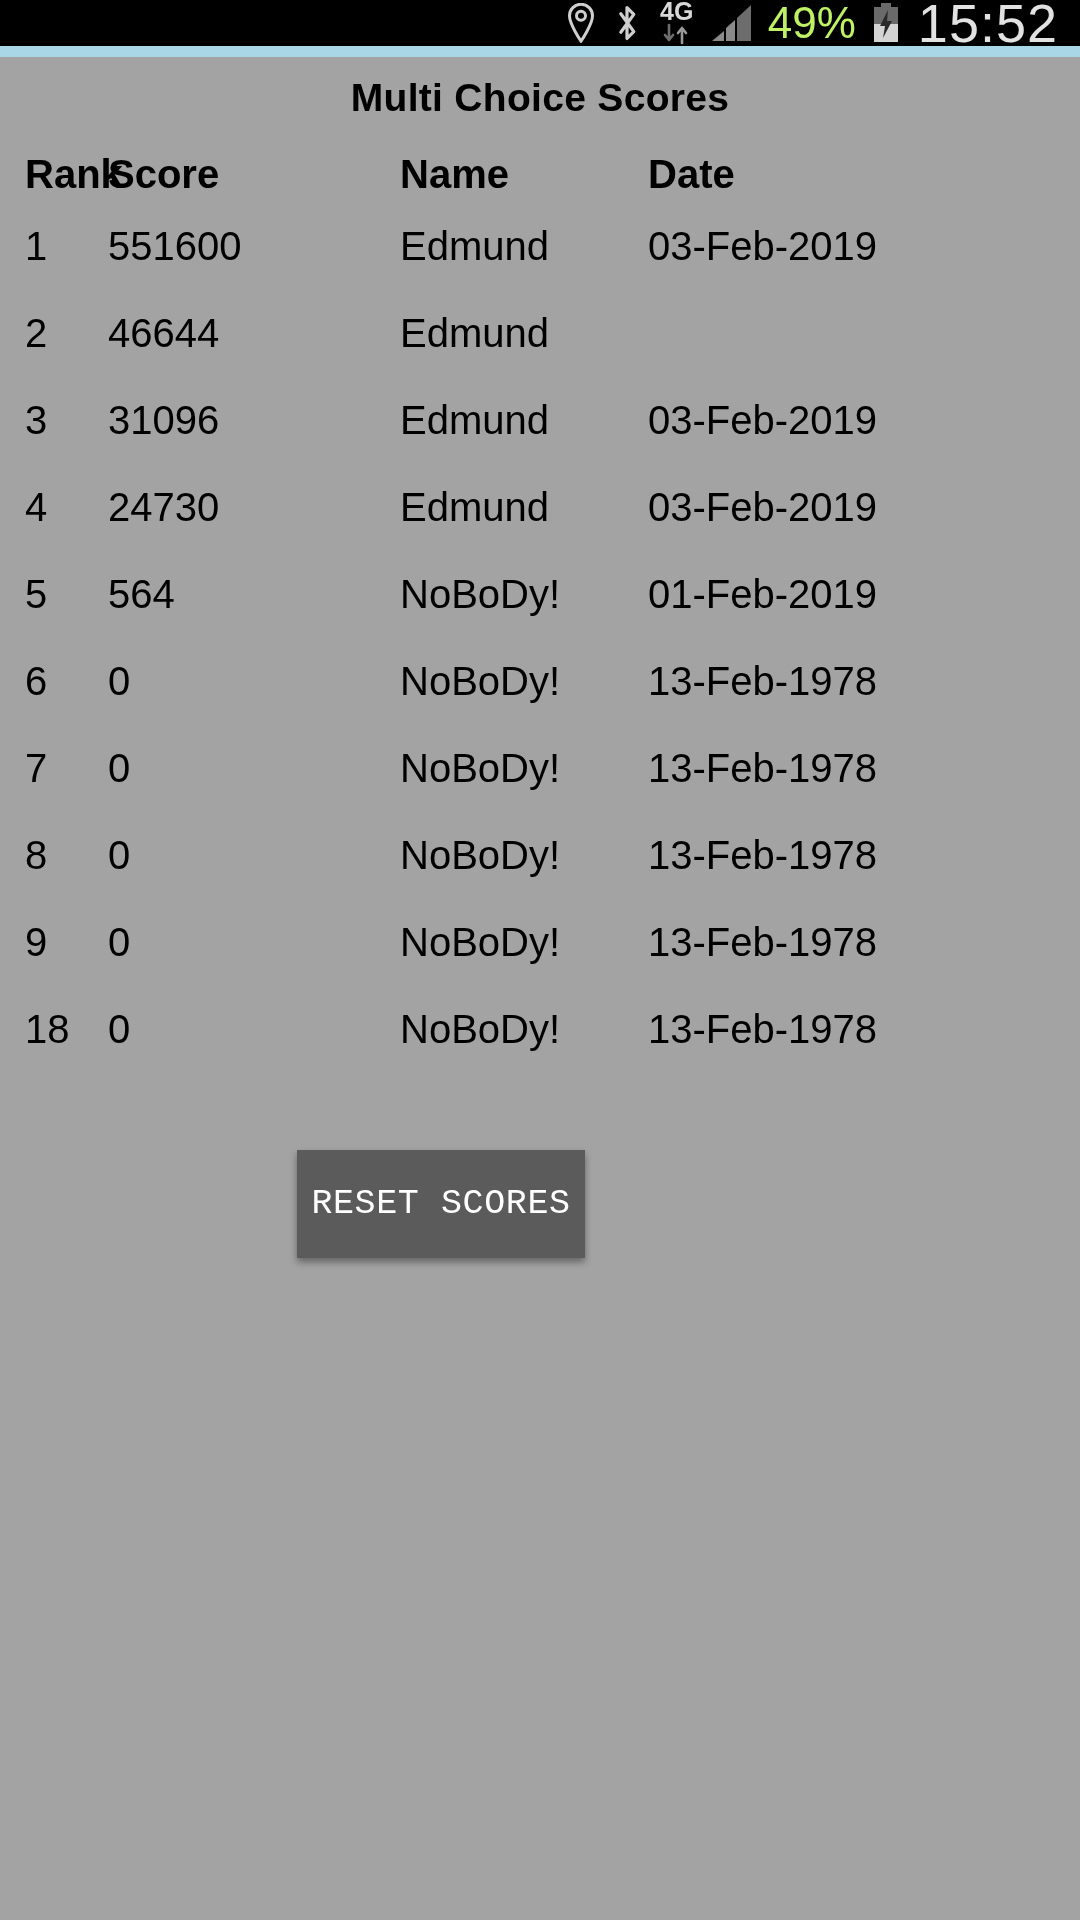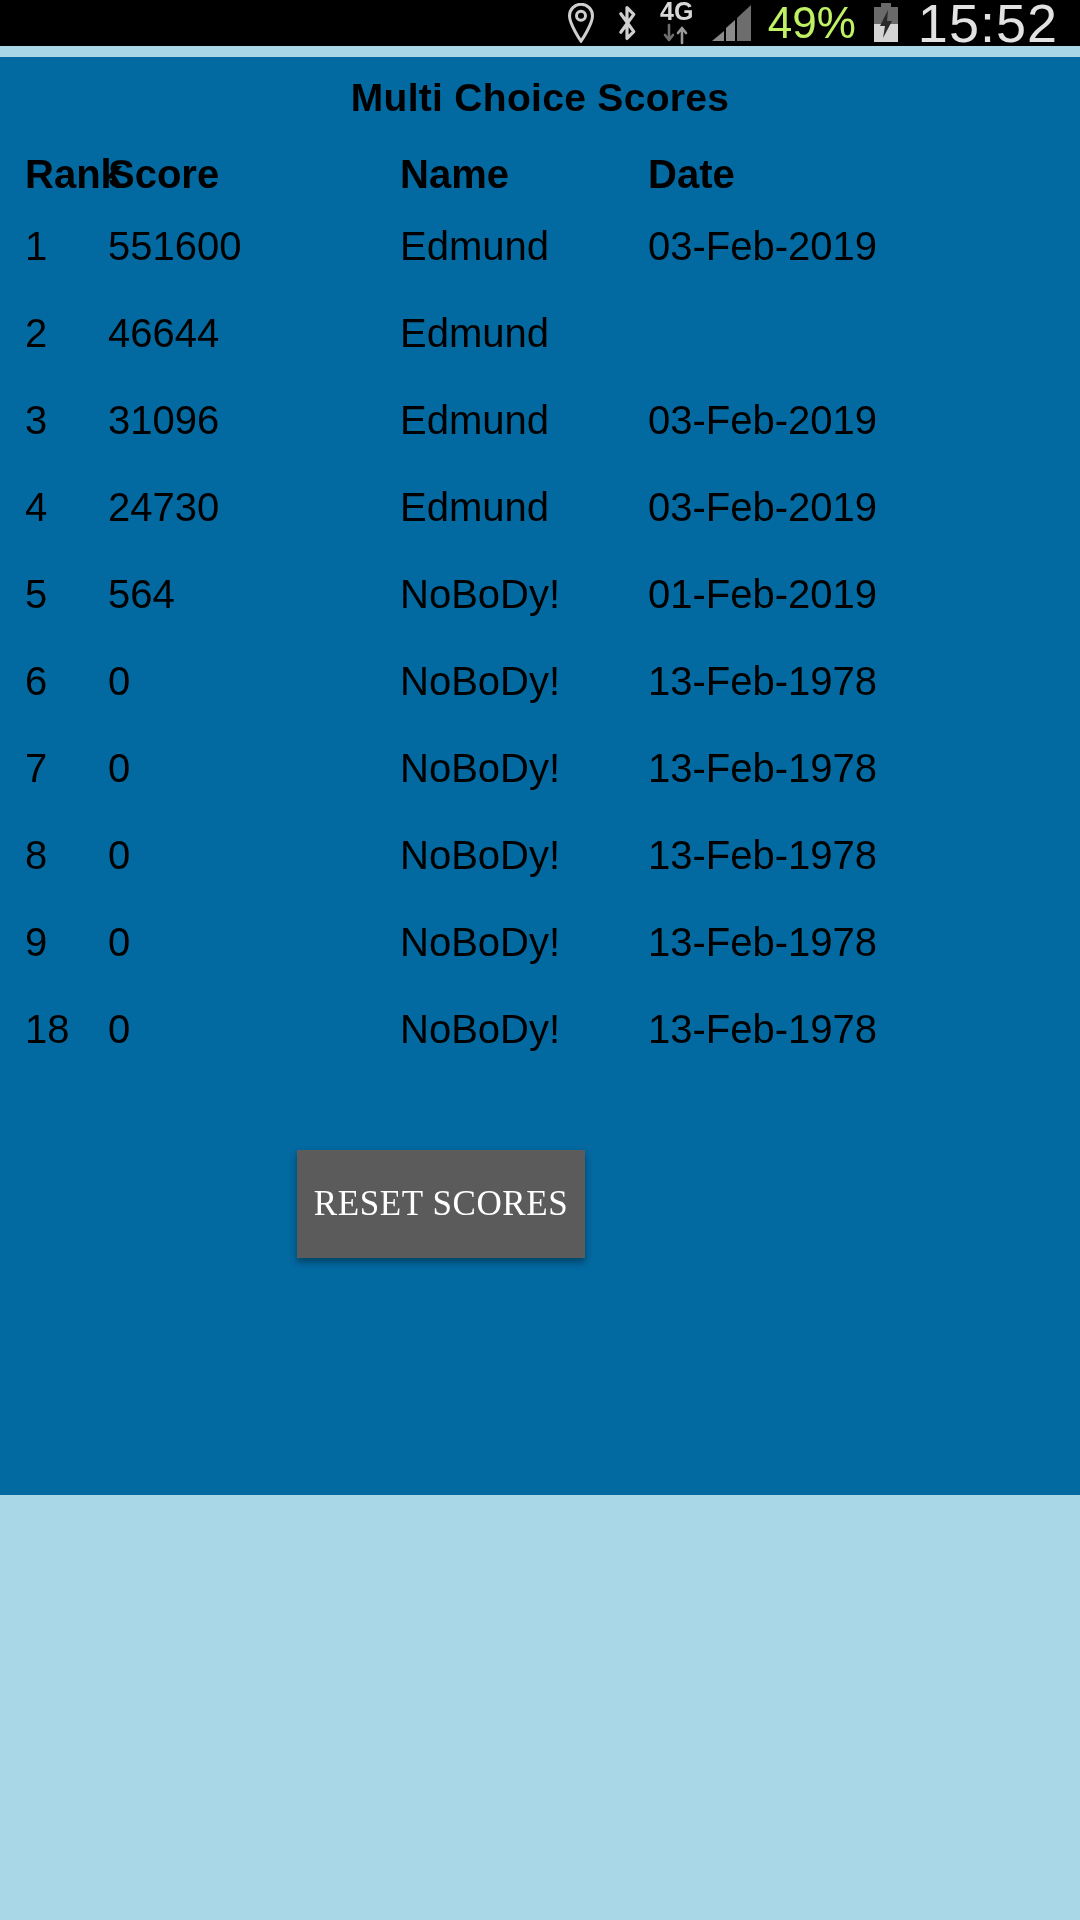--- a/index.html
+++ b/index.html
@@ -59,22 +59,22 @@
     font-size: 25px;
     font-weight: bold;
     line-height: 24px;
   }
 
   
   #app-body {
     position: absolute;
     top: 57px; left: 0;
     width: 1080px;
-    height: 1438px;
-    background: #0369a1;
+    height: 1863px;
+    background: #a3a3a3;
   }
 
   #page-title {
     position: absolute;
     top: 19px;
     left: 0;
     width: 1080px;
     text-align: center;
     font-size: 39px;
     font-weight: bold;
@@ -119,21 +119,21 @@
     position: absolute;
     left: 297px;
     top: 1093px;
     width: 288px;
     height: 108px;
     background: #5b5b5b;
     border: none;
     border-radius: 0;
     color: #ffffff;
     font-size: 35px;
-    font-family: Liberation Serif, serif;
+    font-family: Liberation Mono, monospace;
     letter-spacing: 0.6px;
     box-shadow: 0 4px 7px rgba(0,0,0,0.38);
     cursor: pointer;
     padding: 0;
   }
 </style>
 </head>
 <body>
 
 <div id="status-bar">

